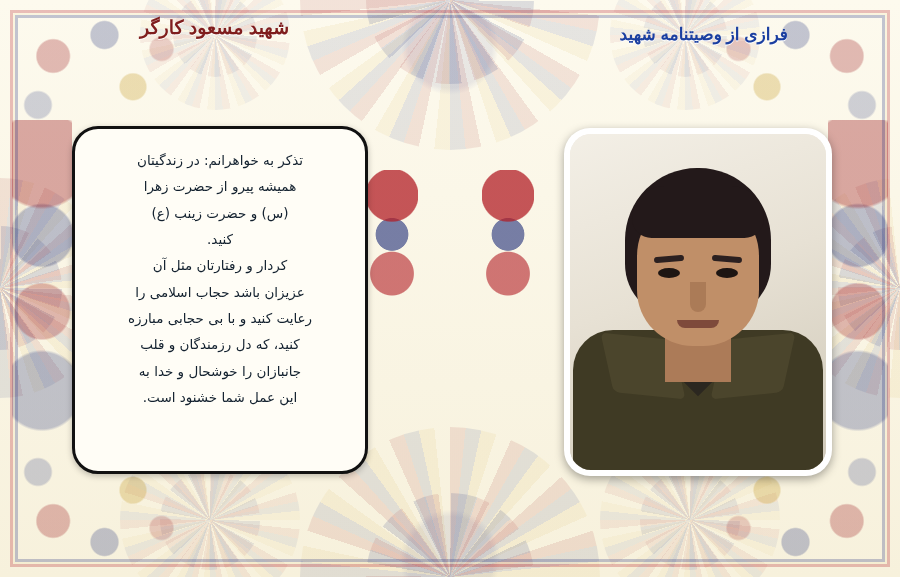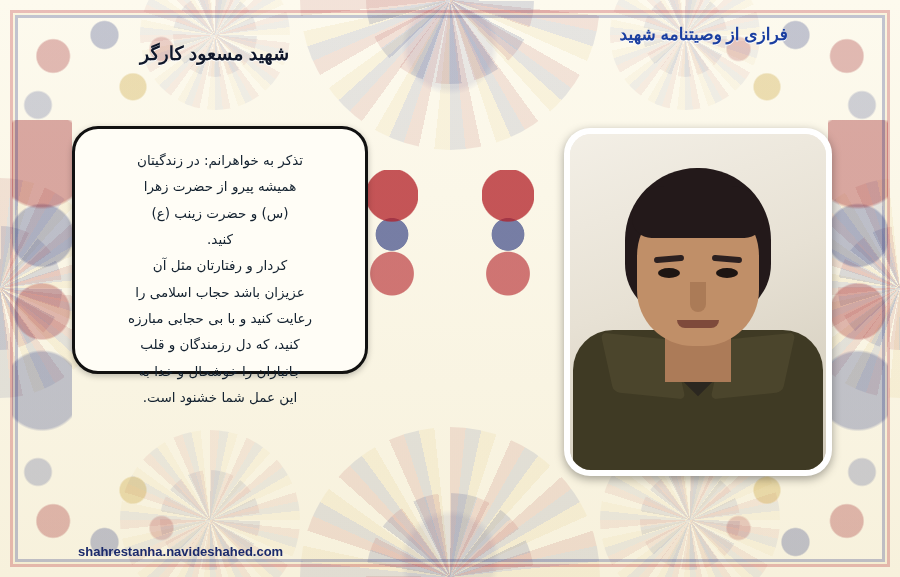--- a/index.html
+++ b/index.html
@@ -114,26 +114,25 @@
     font-size: 17px;
     font-weight: bold;
     letter-spacing: .5px;
     text-shadow: 0 1px 0 #fff;
     white-space: nowrap;
   }
   .title-left {
     position: absolute;
     top: 16px;
     left: 140px;
-    color: #0f172a;
+    color: #7f1d1d;
     font-size: 19px;
     font-weight: bold;
     text-shadow: 0 1px 0 #fff;
     white-space: nowrap;
-    margin-top: 26px;
   }
 
   
   .photo-frame {
     position: absolute;
     right: 68px;
     top: 128px;
     width: 268px;
     height: 348px;
     border-radius: 26px;
@@ -229,21 +228,21 @@
     bottom: 82px; width: 40px; height: 40px;
     background: #2b2720;
   }
 
   
   .card {
     position: absolute;
     left: 72px;
     top: 126px;
     width: 296px;
-    height: 248px;
+    height: 348px;
     background: #fffdf6;
     border: 3px solid #111111;
     border-radius: 26px;
     box-sizing: border-box;
     padding: 18px 18px 14px 18px;
     box-shadow: 0 2px 6px rgba(0,0,0,.25);
   }
   .card-text {
     color: #12202e;
     font-size: 13.5px;
@@ -358,15 +357,14 @@
 کنید.
 کردار و رفتارتان مثل آن
 عزیزان باشد حجاب اسلامی را
 رعایت کنید و با بی حجابی مبارزه
 کنید، که دل رزمندگان و قلب
 جانبازان را خوشحال و خدا به
 این عمل شما خشنود است.</div>
   </div>
 
 
-  <div class="footer-url">shahrestanha.navideshahed.com</div>
 
 </div>
 
 </body></html>

